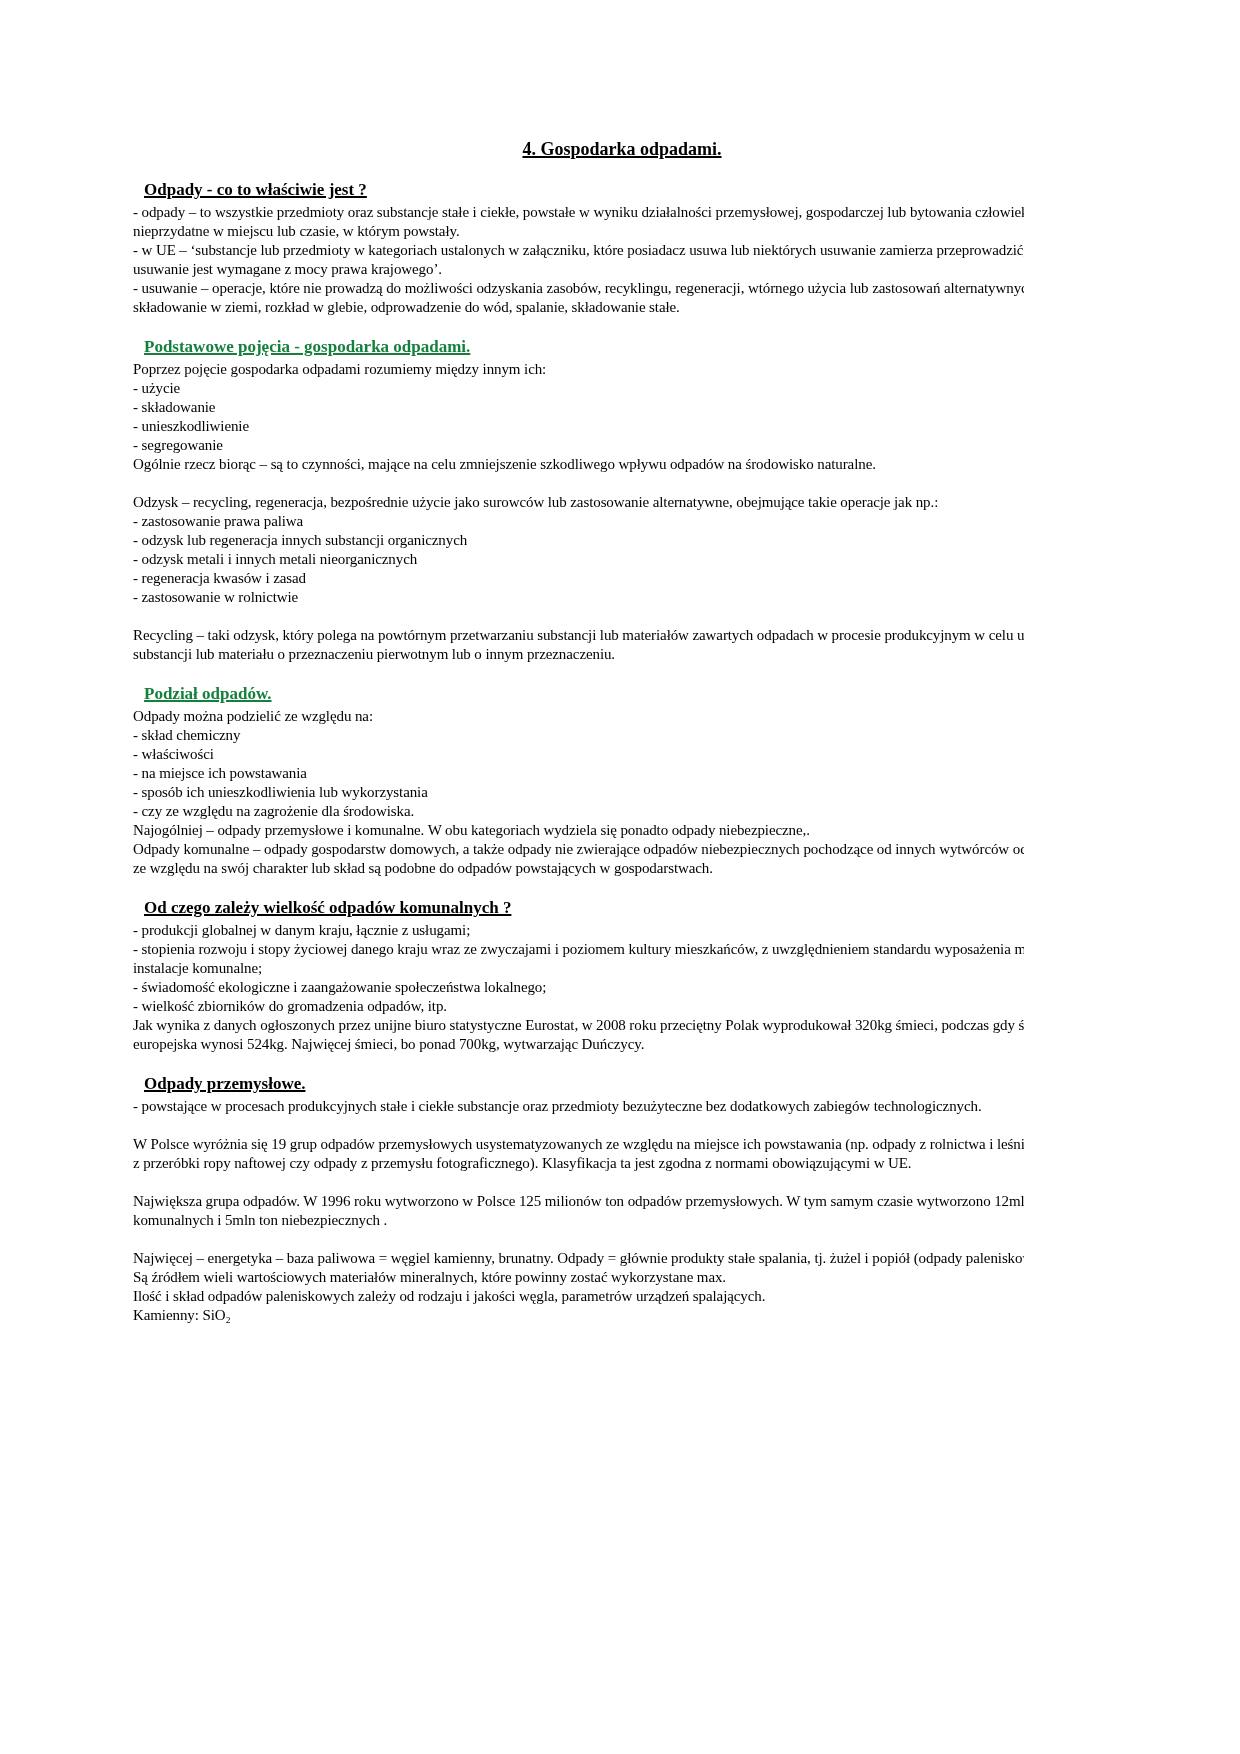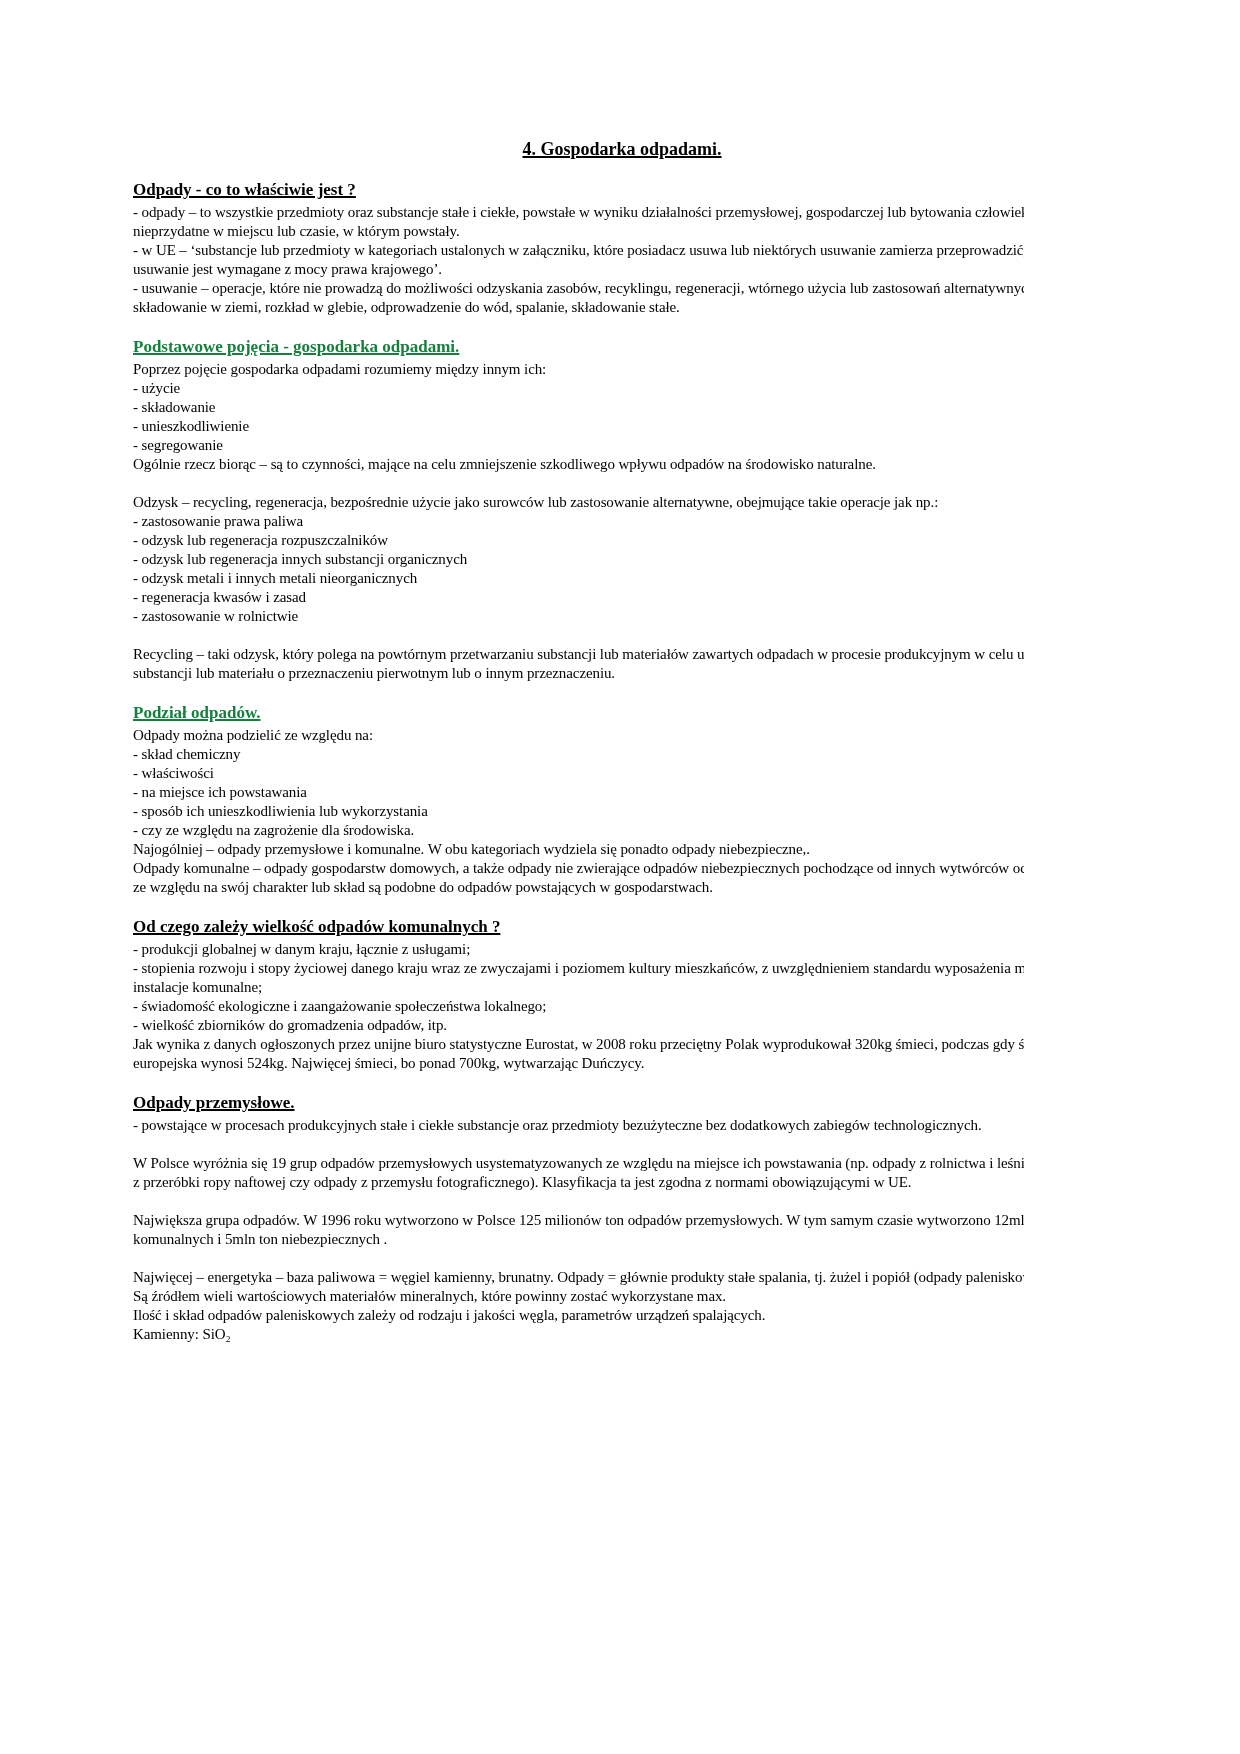--- a/index.html
+++ b/index.html
@@ -26,21 +26,21 @@
     text-decoration:underline;
     text-decoration-thickness:2px;
     margin:0 0 14px 0;
   }
   .section-heading {
     font-size:17px;
     line-height:22px;
     font-weight:bold;
     text-decoration:underline;
     text-decoration-thickness:2px;
-    margin:19px 0 2px 0;
+    margin:19px 0 2px 11px;
   }
   .section-heading[data-color="red"] { color:#15803d; }
   .block {
     margin:0;
     min-height:19px;
     font-size:15px;
     line-height:19px;
     letter-spacing:-0.1px;
   }
   .doc-section { margin:0; }
@@ -67,21 +67,20 @@
       <div class="section-blocks">
           <p class="block">Poprzez pojęcie gospodarka odpadami rozumiemy między innym ich:</p>
           <p class="block">- użycie</p>
           <p class="block">- składowanie</p>
           <p class="block">- unieszkodliwienie</p>
           <p class="block">- segregowanie</p>
           <p class="block">Ogólnie rzecz biorąc – są to czynności, mające na celu zmniejszenie szkodliwego wpływu odpadów na środowisko naturalne.</p>
           <p class="block"></p>
           <p class="block">Odzysk – recycling, regeneracja, bezpośrednie użycie jako surowców lub zastosowanie alternatywne, obejmujące takie operacje jak np.:</p>
           <p class="block">- zastosowanie prawa paliwa</p>
-          <p class="block">- odzysk lub regeneracja rozpuszczalników</p>
           <p class="block">- odzysk lub regeneracja innych substancji organicznych</p>
           <p class="block">- odzysk metali i innych metali nieorganicznych</p>
           <p class="block">- regeneracja kwasów i zasad</p>
           <p class="block">- zastosowanie w rolnictwie</p>
           <p class="block"></p>
           <p class="block">Recycling – taki odzysk, który polega na powtórnym przetwarzaniu substancji lub materiałów zawartych odpadach w procesie produkcyjnym w celu uzyskania substancji lub materiału o przeznaczeniu pierwotnym lub o innym przeznaczeniu.</p>
         </div>
     </section>
 
     <section class="doc-section">

